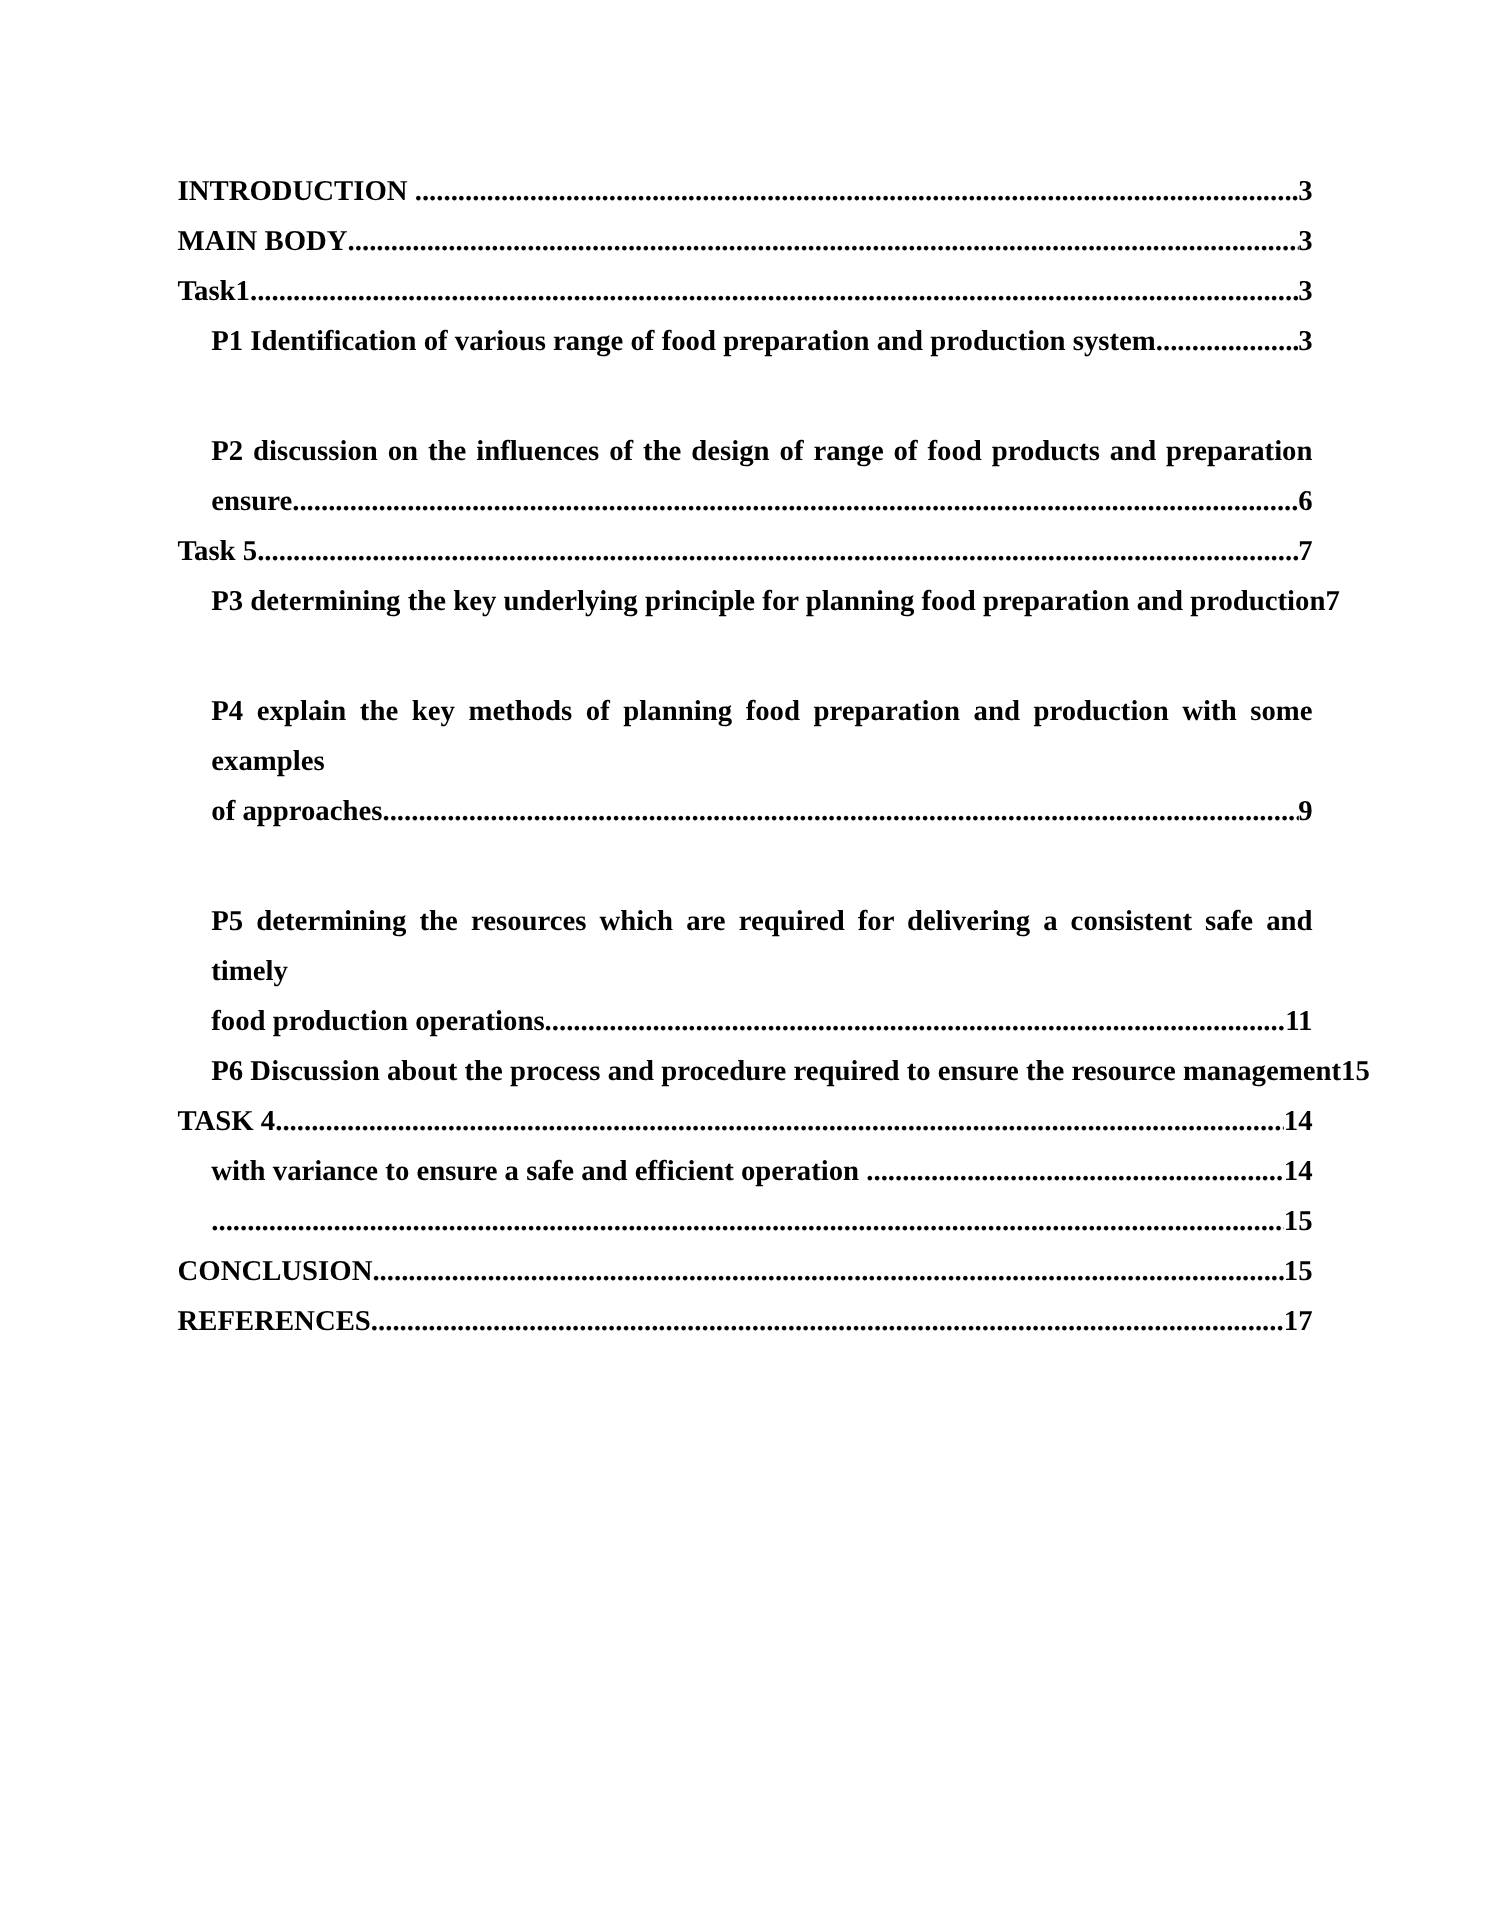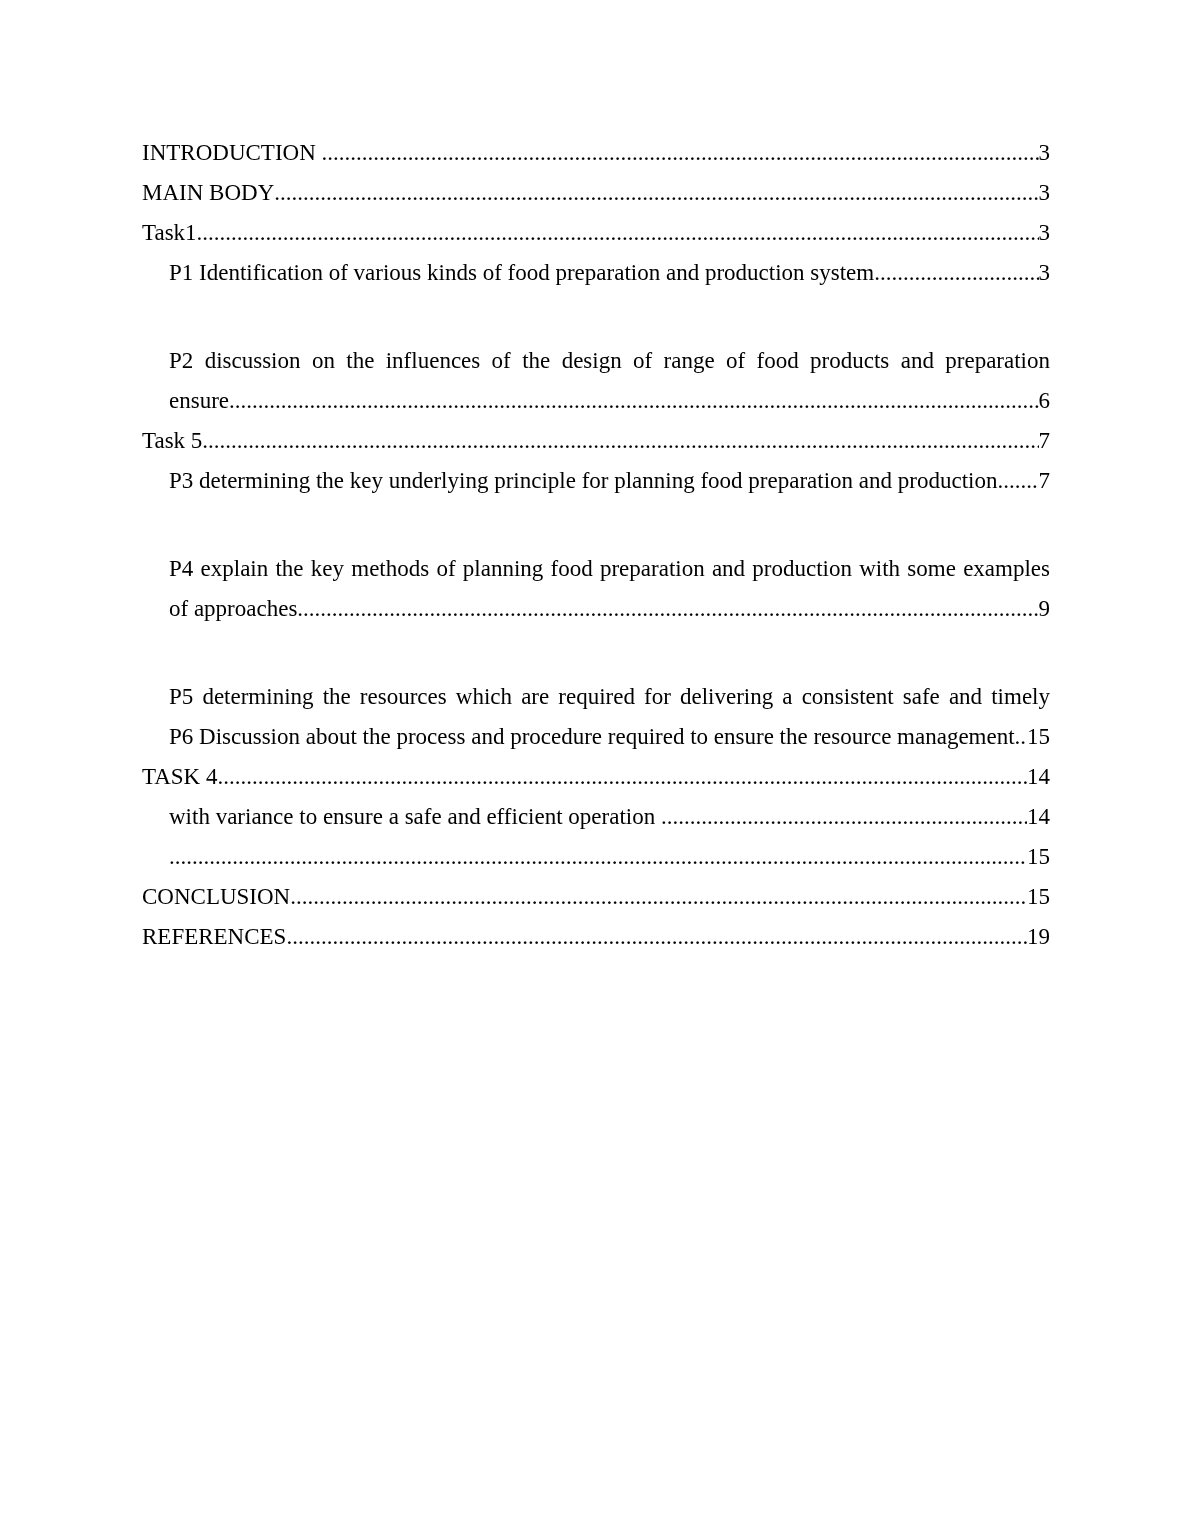--- a/index.html
+++ b/index.html
@@ -7,20 +7,21 @@
   html, body { margin: 0; padding: 0; background: #ffffff; }
   .page {
     position: relative;
     width: 1190px;
     height: 1540px;
     background: #ffffff;
     overflow: hidden;
     font-family: "Liberation Serif", "DejaVu Serif", serif;
     font-size: 23px;
     color: #000000;
+    font-weight: bold;
   }
   .toc {
     position: absolute;
     left: 142px;
     top: 133px;
     width: 908px;
     line-height: 40px;
   }
   .entry { margin: 0; }
   .entry.l1 { padding-left: 27px; }
@@ -72,21 +73,21 @@
     <div class="entry l0">
       <div class="lline">
         <span class="t">Task1</span>
         <span class="dots"></span>
         <span class="pg">3</span>
       </div>
     </div>
 
     <div class="entry l1">
       <div class="lline">
-        <span class="t">P1 Identification of various kinds of food preparation and production system</span>
+        <span class="t">P1 Identification of various range of food preparation and production system</span>
         <span class="dots"></span>
         <span class="pg">3</span>
       </div>
     </div>
 
     <div class="entry l1">
       <div class="jline">P2 discussion on the influences of the design of range of food products and preparation</div>
       <div class="lline">
         <span class="t">ensure</span>
         <span class="dots"></span>
@@ -114,20 +115,25 @@
       <div class="jline">P4 explain the key methods of planning food preparation and production with some examples</div>
       <div class="lline">
         <span class="t">of approaches</span>
         <span class="dots"></span>
         <span class="pg">9</span>
       </div>
     </div>
 
     <div class="entry l1">
       <div class="jline">P5 determining the resources which are required for delivering a consistent safe and timely</div>
+      <div class="lline">
+        <span class="t">food production operations</span>
+        <span class="dots"></span>
+        <span class="pg">11</span>
+      </div>
     </div>
 
     <div class="entry l1">
       <div class="lline">
         <span class="t">P6 Discussion about the process and procedure required to ensure the resource management</span>
         <span class="dots"></span>
         <span class="pg">15</span>
       </div>
     </div>
 
@@ -160,18 +166,18 @@
         <span class="t">CONCLUSION</span>
         <span class="dots"></span>
         <span class="pg">15</span>
       </div>
     </div>
 
     <div class="entry l0">
       <div class="lline">
         <span class="t">REFERENCES</span>
         <span class="dots"></span>
-        <span class="pg">19</span>
+        <span class="pg">17</span>
       </div>
     </div>
 
   </div>
 </div>
 
 </body></html>

